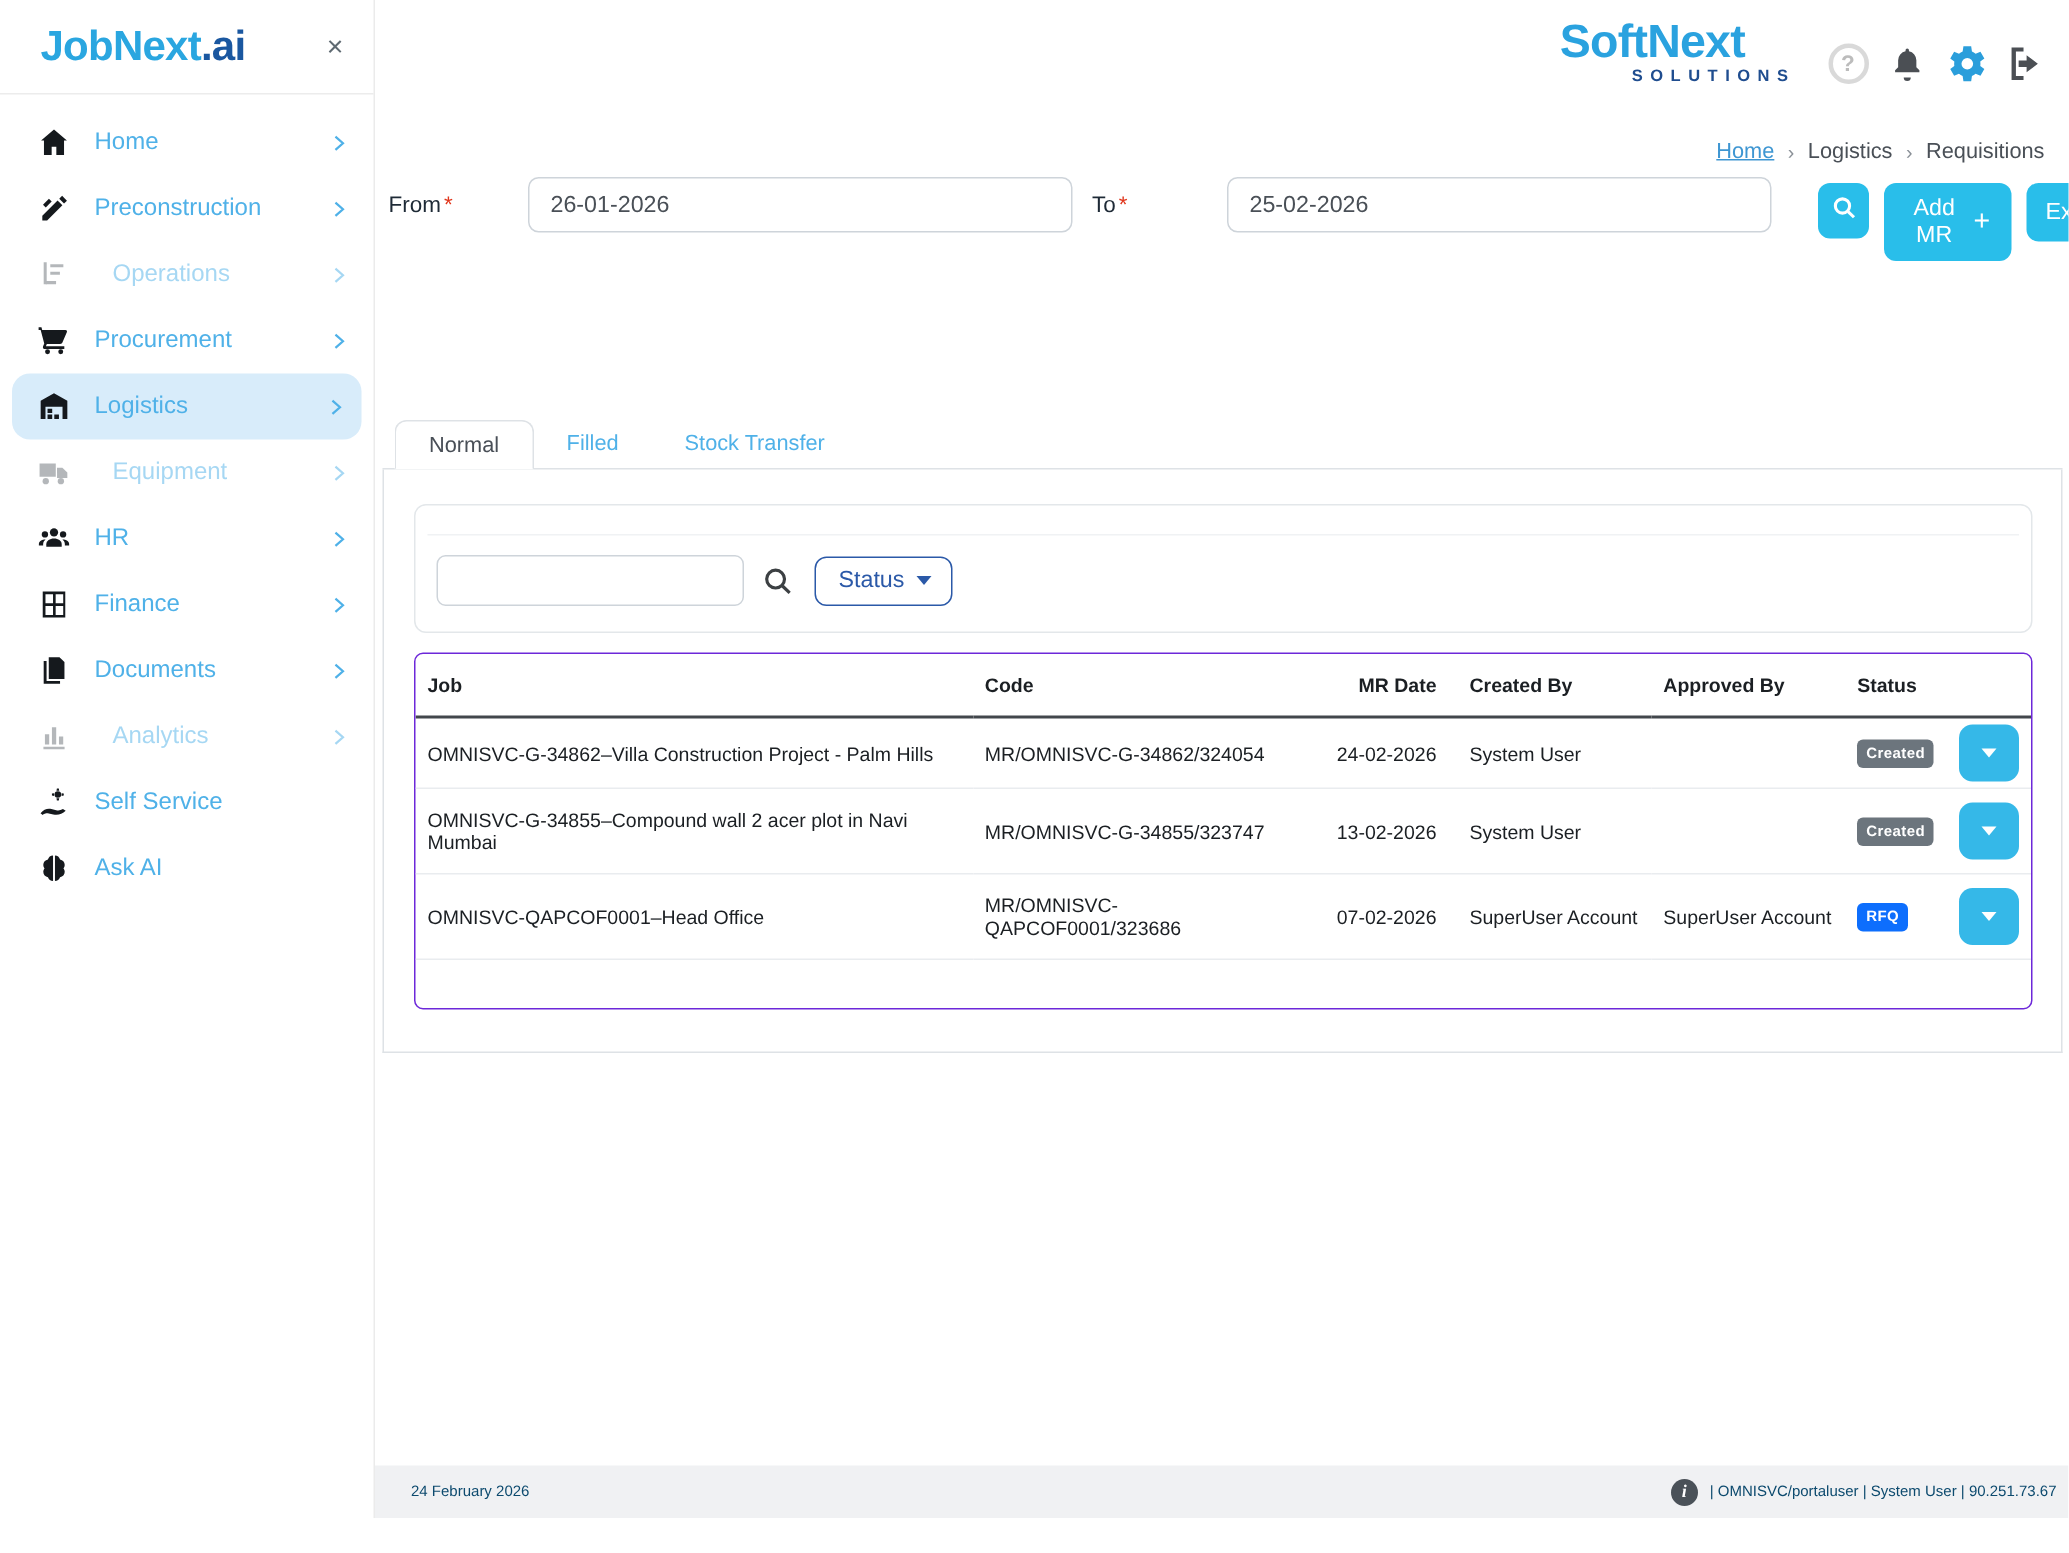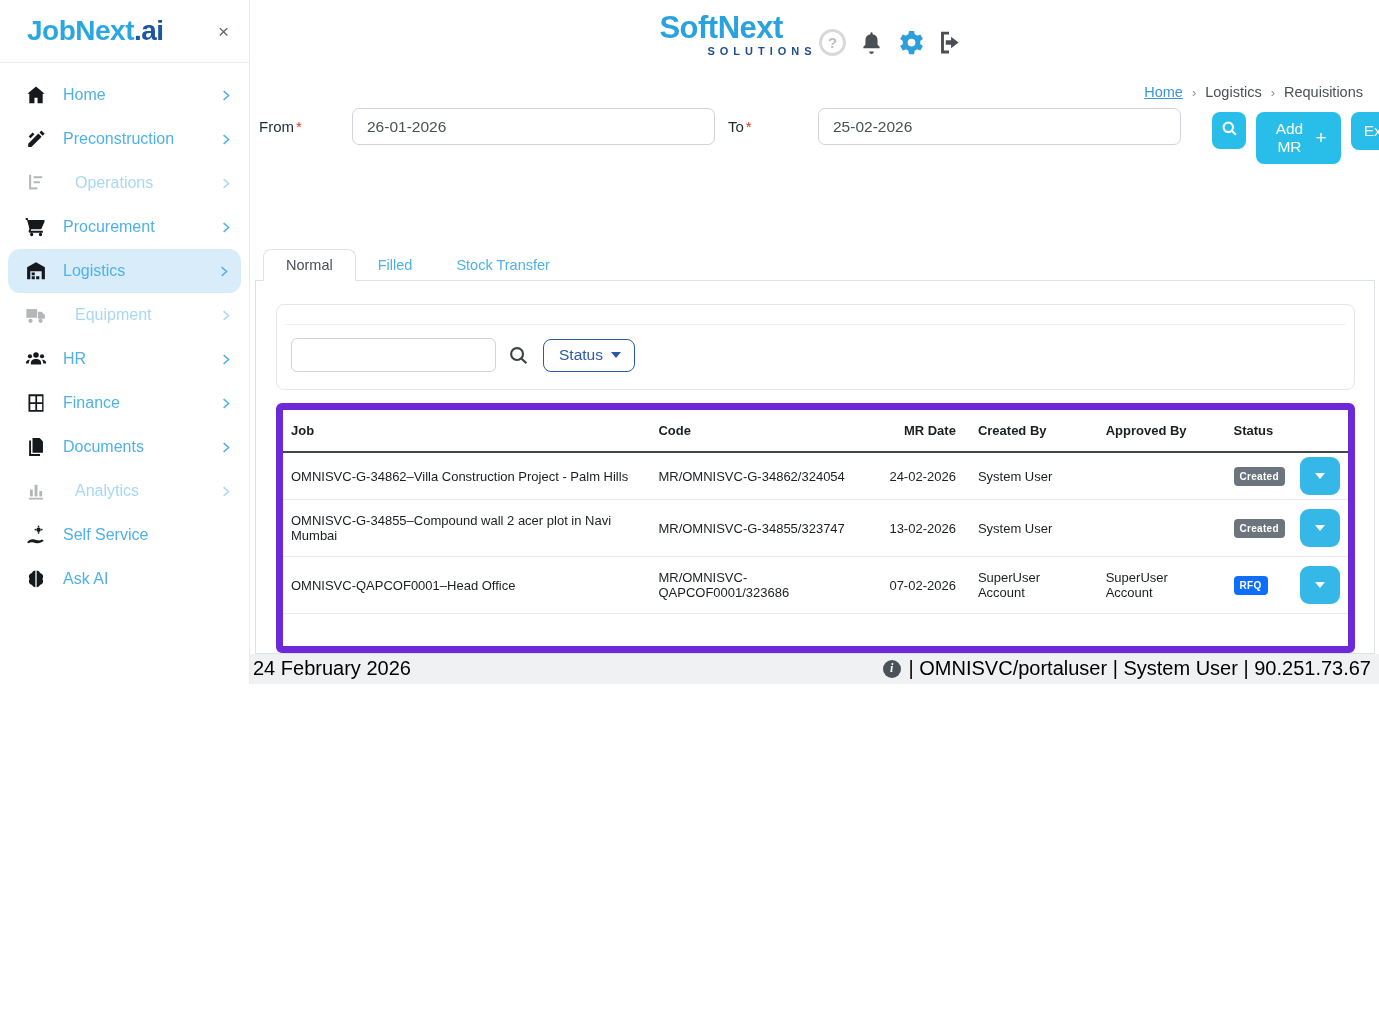--- a/index.html
+++ b/index.html
@@ -2,42 +2,42 @@
 <html><head>
 <meta charset="utf-8">
 <style>
   * { margin:0; padding:0; box-sizing:border-box; }
   html,body { background:#fff; }
   body {
     width:1379px; height:1035px;
     font-family:"Liberation Sans", sans-serif;
     color:#212529; overflow:hidden; position:relative;
   }
-  .app { display:flex; width:1379px; height:684px; background:#fff; }
+  .app { display:flex; width:1379px; height:1012px; background:#fff; }
 
   
   .sidebar { width:250px; min-width:250px; border-right:1px solid #ebebeb; display:flex; flex-direction:column; }
   .sidebar-header { height:63px; border-bottom:1px solid #ececec; display:flex; align-items:center; padding:0 20px 0 27px; }
   .logo { font-size:28px; font-weight:800; letter-spacing:-0.5px; }
   .logo .lp { color:#2AA6E0; }
   .logo .ls { color:#1A57A0; }
   .sidebar-close { margin-left:auto; color:#5f6a72; font-size:19px; line-height:1; cursor:pointer; background:none; border:none; font-family:inherit; }
   .nav { padding-top:10px; }
   .nav-item { height:44px; display:flex; align-items:center; gap:16px; padding:0 16px 0 24px; color:#4FB1E8; font-size:16px; cursor:pointer; }
   .nav-item .ni-icon { width:23px; height:23px; color:#15191d; display:flex; align-items:center; justify-content:center; }
   .nav-item .ni-icon svg { width:22px; height:22px; }
   .nav-item .chev { margin-left:auto; color:#4FB1E8; display:flex; }
   .nav-item.active { background:#D8ECFA; border-radius:12px; margin:0 8px; padding:0 10px 0 16px; }
   .nav-item.disabled { opacity:.5;gap:28px; }
   .nav-item.disabled .ni-icon { color:#6b7278; }
 
   
   .main { flex:1; display:flex; flex-direction:column; position:relative; }
 
-  .topbar { height:70px; display:flex; justify-content:center; padding:12px 14px 0 10px; }
+  .topbar { height:70px; display:flex; justify-content:flex-end; padding:12px 14px 0 10px;gap:19px; }
   .brand { line-height:1; }
   .brand-name { font-size:31px; font-weight:800; color:#2AA2DF; letter-spacing:-0.5px; }
   .brand-tagline { font-size:11px; font-weight:700; letter-spacing:5px; color:#1F4D8F; margin:3px 0 0 48px; }
   .top-icons { display:flex; align-items:flex-start; gap:7px; padding-top:14px; }
   .icon-btn { background:none; border:none; cursor:pointer; width:32px; height:32px; display:flex; align-items:center; justify-content:center; padding:0; }
   .help-circle { width:27px; height:27px; border-radius:50%; border:3px solid #d9d9d9; color:#bcbcbc; font-size:15px; font-weight:700; display:flex; align-items:center; justify-content:center; }
   .help-circle::after { content:"?"; }
   .ic-dark { color:#4b4f54; }
   .ic-blue { color:#2B9EDB; }
 
@@ -55,55 +55,55 @@
   .lbl-to { width:90px; margin-left:13px; }
   .date-input { width:363px; height:37px; border:1px solid #ced4da; border-radius:7px; padding:0 14px; font-size:15.5px; color:#4a5057; font-family:inherit; outline:none; }
   .btn-stack { position:absolute; left:962px; top:4px; display:flex; flex-direction:row; gap:10px; align-items:flex-start; }
   .cy-btn { background:#29BEEA; color:#fff; border:none; border-radius:8px; font-family:inherit; font-size:15.5px; cursor:pointer; display:flex; align-items:center; gap:7px; }
   .btn-search { width:45px; height:37px; justify-content:center; }
   .btn-addmr { padding:8px 14px; }
   .btn-export { padding:8px 13px; }
   .plus-glyph { font-size:19px; font-weight:400; line-height:0; }
 
   
-  .tabs-wrap { margin:0 4px 0 5px; border-bottom:1px solid #dee2e6; display:flex; padding-left:8px; height:33px;align-items:flex-end; }
+  .tabs-wrap { margin:0 4px 0 5px; border-bottom:1px solid #dee2e6; display:flex; padding-left:8px; height:33px; }
   .tab { font-size:14.5px; padding:7px 22px; cursor:pointer; color:#4FB1E8; background:none; border:none; font-family:inherit; }
   .tab.active { color:#494f57; background:#fff; border:1px solid #dee2e6; border-bottom:1px solid #fff; border-radius:8px 8px 0 0; margin-bottom:-1px; }
   .tab-panel { margin:0 4px 0 5px; border:1px solid #dee2e6; border-top:none; height:389px; }
 
   .search-card { margin:23px 19px 0 20px; border:1px solid #e3e7ea; border-radius:8px; }
   .card-top { height:20px; border-bottom:1px solid #f0f2f4; margin:0 8px; }
   .card-body { padding:13px 14px 17px; display:flex; align-items:center; }
   .tbl-search { width:205px; height:34px; border:1px solid #ced4da; border-radius:6px; padding:0 10px; font-size:14px; font-family:inherit; outline:none; }
   .mag-icon { margin:0 13px 0 11px; color:#3c4043; display:flex; cursor:pointer; background:none; border:none; padding:0; }
   .status-btn { border:1.5px solid #2B59A8; color:#2B59A8; background:#fff; border-radius:8px; padding:6px 13px 7px 15px; font-size:15.5px; font-family:inherit; display:flex; align-items:center; gap:8px; cursor:pointer; }
   .caret-down { display:inline-block; width:0; height:0; border-left:5px solid transparent; border-right:5px solid transparent; border-top:6px solid currentColor; }
 
   
-  .table-wrap { margin:13px 19px 0 20px; border:7px solid #6d28d9; border-radius:6px; overflow:hidden; }
+  .table-wrap { margin:13px 19px 0 20px; border:1px solid #6d28d9; border-radius:6px; overflow:hidden; }
   table { width:100%; border-collapse:collapse; font-size:13px; color:#1b1f23; }
   thead th { font-weight:600; font-size:13px; text-align:left; padding:13px 8px; border-bottom:2px solid #42474c; }
   tbody td { padding:13px 8px; border-bottom:1px solid #e9ecef; }
   tbody tr:last-child td { border-bottom:none; }
   th.c-job, td.c-job { width:34.5%; }
   th.c-code, td.c-code { width:21.5%; }
   th.c-date, td.c-date { width:8.5%; text-align:right; padding-right:14px; }
   th.c-created, td.c-created { width:12%; }
   th.c-approved, td.c-approved { width:12%; }
   th.c-status, td.c-status { width:7%; }
   th.c-act, td.c-act { width:4.5%; }
   .badge { display:inline-block; font-size:10px; font-weight:700; color:#fff; padding:4px 6px; border-radius:4px; letter-spacing:.3px; }
   .badge-gray { background:#6C757D; }
   .badge-blue { background:#0D6EFD;text-align:center; }
   .row-action { width:40px; height:38px; background:#35B8E8; border:none; border-radius:9px; color:#fff; cursor:pointer; display:flex; align-items:center; justify-content:center; }
   td.c-act { padding:4px 6px 4px 0; }
   .empty-row td { height:32px; padding:6px 8px; }
 
   
-  .footer { margin-top:auto; height:35px; background:#f0f1f3; display:flex; align-items:center; justify-content:space-between; padding:0 8px 0 3px; font-size:20px; color:#000000; }
+  .footer { margin-top:auto; height:35px; background:#f0f1f3; display:flex; align-items:center; justify-content:space-between; padding:0 8px 0 24px; font-size:10px; color:#0c4a6e; }
   .footer-right { display:flex; align-items:center; gap:8px;margin-left:44px; }
   .info-icon { width:18px; height:18px; border-radius:50%; background:#4a5158; color:#fff; font-size:12px; font-weight:700; font-family:"Liberation Serif", serif; font-style:italic; display:flex; align-items:center; justify-content:center; }
   .info-icon::after { content:"i"; }
 </style>
 </head>
 <body>
 
 <div class="app">
 
   <aside class="sidebar">

